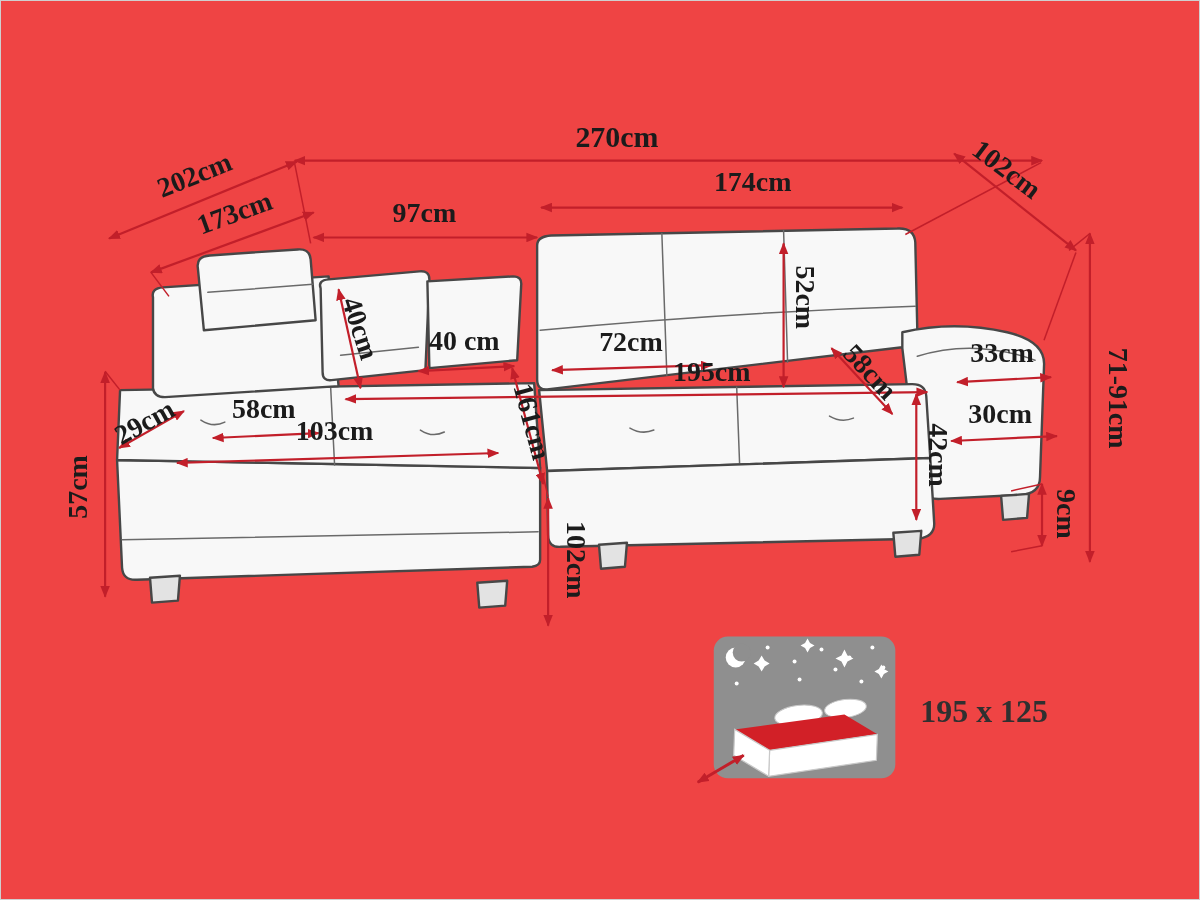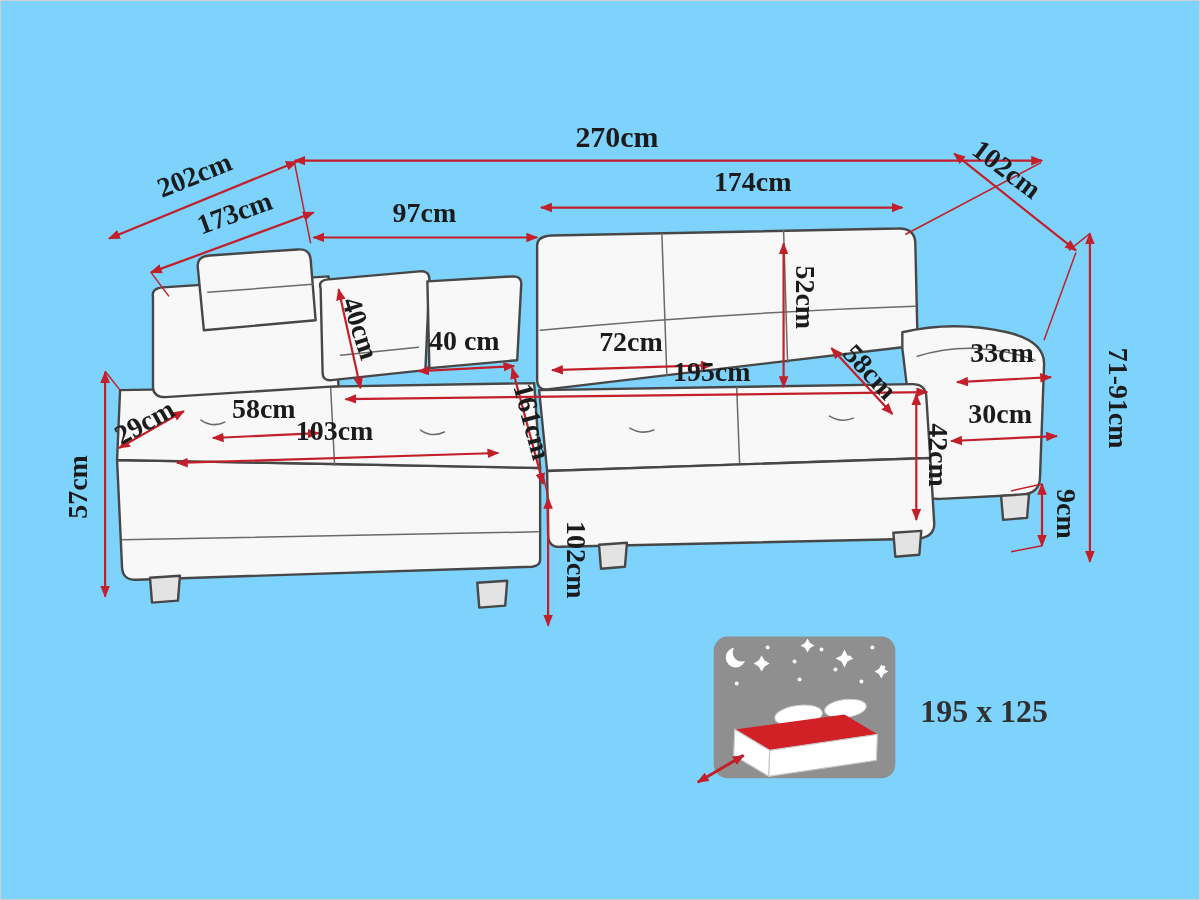--- a/index.html
+++ b/index.html
@@ -1,17 +1,17 @@
 <!DOCTYPE html>
 <html style="--dimension_red: #c21f2a; --sofa_outline: #474747; --badge_gray: #8f8f8f; --bed_red: #d22027;"><head>
 <meta charset="utf-8">
 <style>
   html,body{margin:0;padding:0;background:#ffffff;}
   .frame{
-    width:1198px;height:898px;border:1px solid #cfcfcf;background:#7dd3fc;
+    width:1198px;height:898px;border:1px solid #cfcfcf;background:#ef4444;
     position:relative;overflow:hidden;font-family:"Liberation Serif",serif;
   }
   svg{display:block;}
   .dline{stroke:var(--dimension_red,#c21f2a);stroke-width:2.2;fill:none;}
   .ext{stroke:var(--dimension_red,#c21f2a);stroke-width:1.5;fill:none;}
   .lbl{font-family:"Liberation Serif",serif;font-weight:700;font-size:28px;fill:#1b1b1b;text-anchor:middle;}
   .lbl.big{font-size:30px;}
   .sofa path{stroke:var(--sofa_outline,#474747);stroke-width:2.4;fill:#f8f8f8;stroke-linejoin:round;stroke-linecap:round;}
   .sofa .seam{fill:none;stroke-width:1.5;stroke:#6a6a6a;}
   .sofa .leg{fill:#e3e3e3;}

